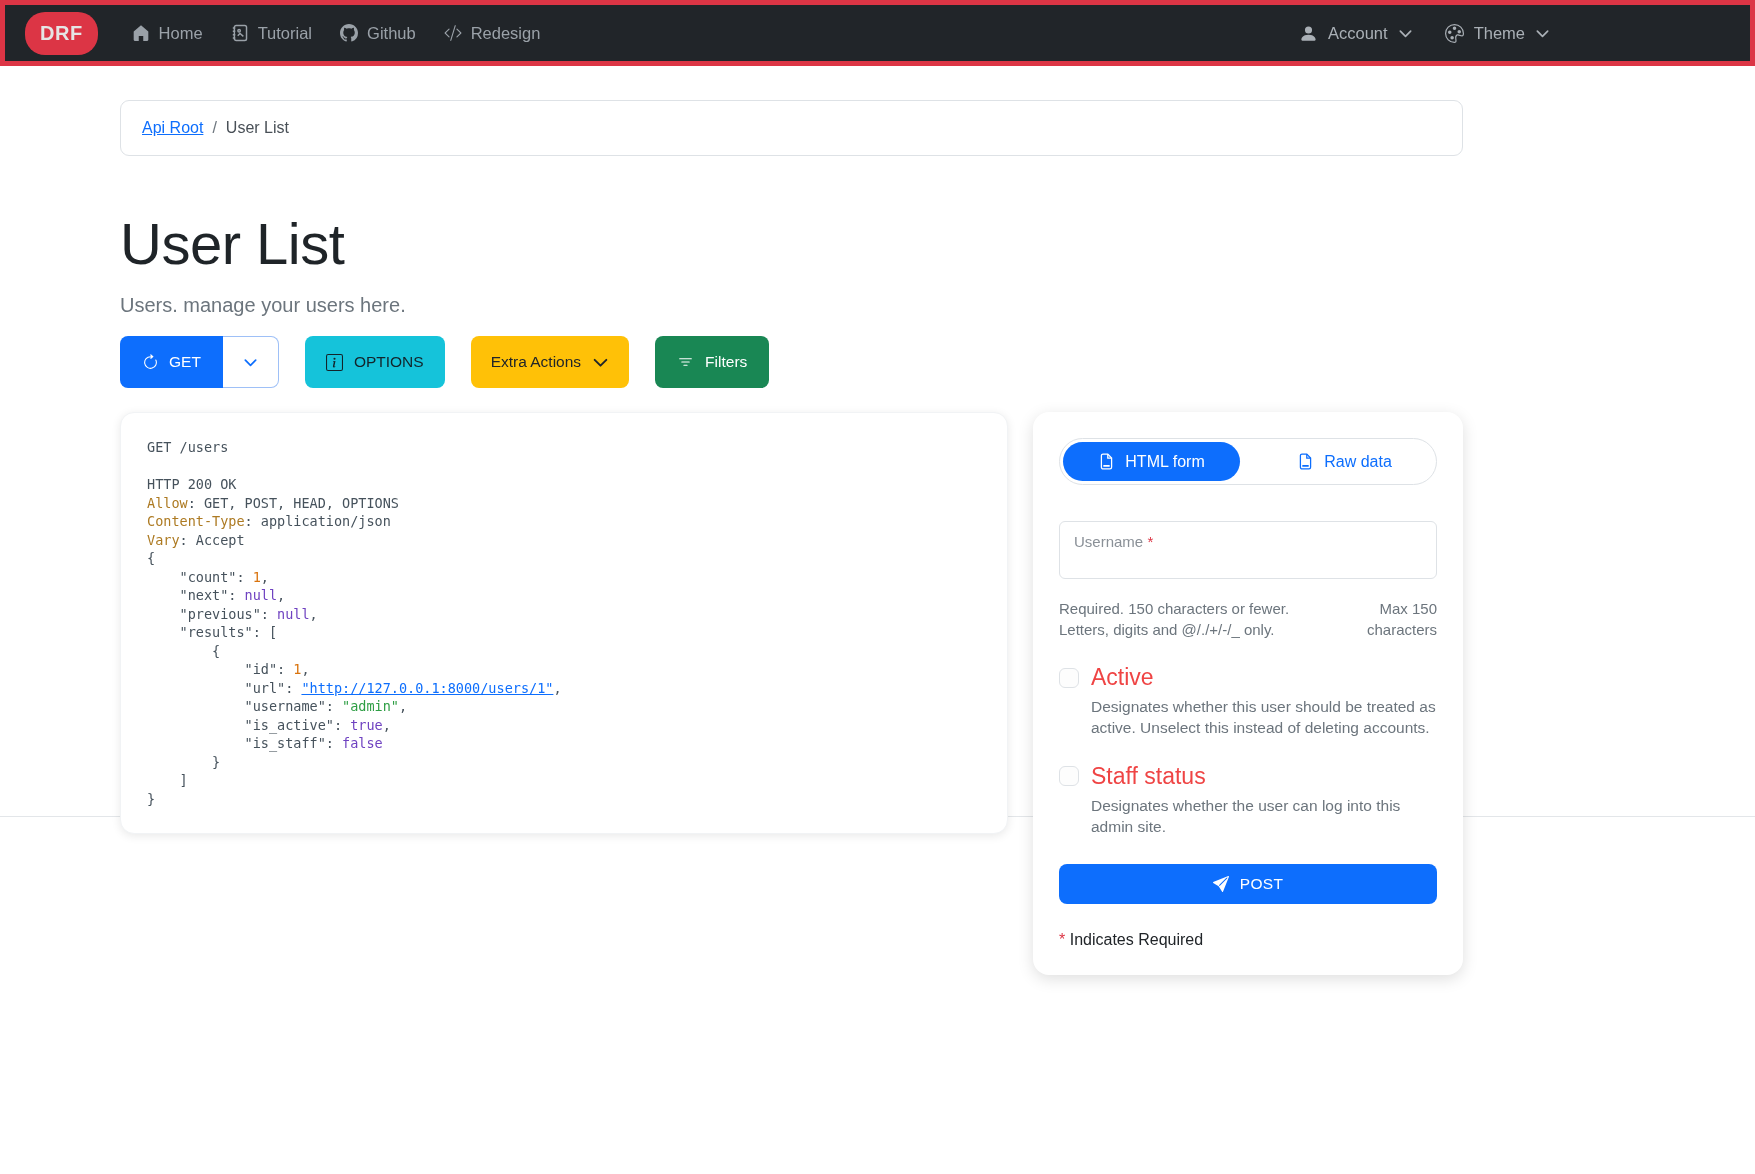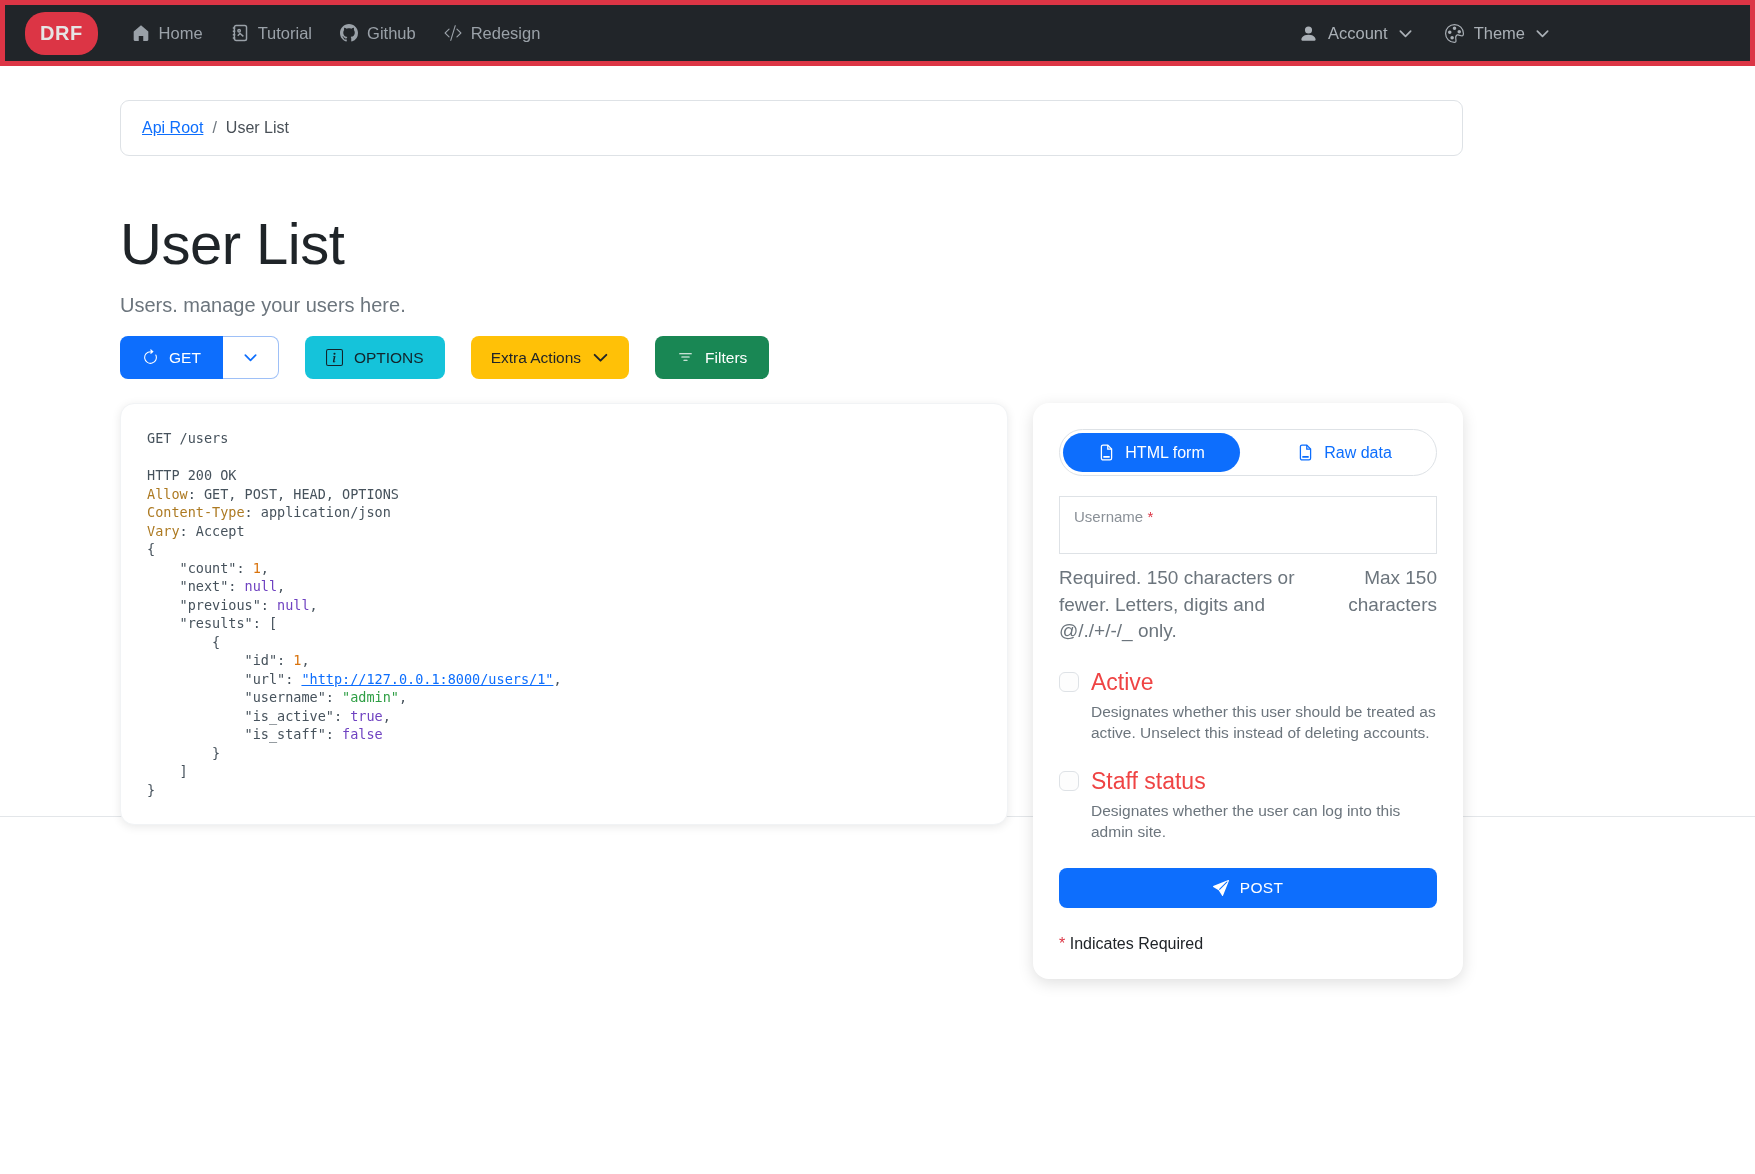--- a/index.html
+++ b/index.html
@@ -43,21 +43,21 @@
   .bc-sep { color:#6c757d; }
   .bc-current { color:#495057; }
 
   
   .page-title { margin-top:54px; font-size:58px; font-weight:400; color:#1f2428; letter-spacing:-.5px; }
   .page-subtitle { margin-top:17px; font-size:20px; color:#6c757d; }
 
   
   .toolbar { margin-top:19px; display:flex; gap:26px; align-items:center; }
   .btn {
-    height:43px; display:inline-flex; align-items:center; border-radius:8px;
+    height:52px; display:inline-flex; align-items:center; border-radius:8px;
     font-size:15.5px; cursor:pointer; border:none; font-family:inherit;
   }
   .btn svg { width:17px; height:17px; }
   .btn-get-group { display:flex; }
   .btn-get {
     background:#0d6efd; color:#fff; gap:10px; padding:0 22px;
     border-radius:8px 0 0 8px; font-weight:500;
   }
   .btn-get-toggle {
     width:56px; background:#fff; border:1px solid #9ec0f7; border-left:none;
@@ -94,27 +94,27 @@
     border:1px solid #dee2e6; border-radius:999px; height:47px;
     display:flex; padding:3px; overflow:hidden; background:#fff;
   }
   .tab { flex:1; display:flex; align-items:center; justify-content:center; gap:10px;
     font-size:16px; border-radius:999px; cursor:pointer; }
   .tab svg { width:17px; height:17px; }
   .tab-active { background:#0d6efd; color:#fff; }
   .tab-inactive { color:#0d6efd; background:transparent;margin-left:16px; }
 
   .field-box {
-    margin-top:20px; border:1px solid #dee2e6; border-radius:0;
+    margin-top:36px; border:1px solid #dee2e6; border-radius:6px;
     height:58px; padding:11px 14px; cursor:text;
   }
   .field-label { font-size:15px; color:#8a9097; }
   .req-star { color:#dc3545; }
 
-  .help-row { display:flex; justify-content:space-between; margin-top:11px; font-size:19px; color:#6c757d; line-height:1.4; }
+  .help-row { display:flex; justify-content:space-between; margin-top:19px; font-size:15px; color:#6c757d; line-height:1.4; }
   .help-left { width:282px; }
   .help-right { width:92px; text-align:right; }
 
   .check-group { margin-top:24px; }
   .check-top { display:flex; align-items:center; gap:12px; }
   .checkbox {
     width:20px; height:20px; border:1px solid #dee2e6; border-radius:6px;
     background:#fdfdfd; cursor:pointer; flex:none;
   }
   .check-label { font-size:23px; color:#ef4444; }

